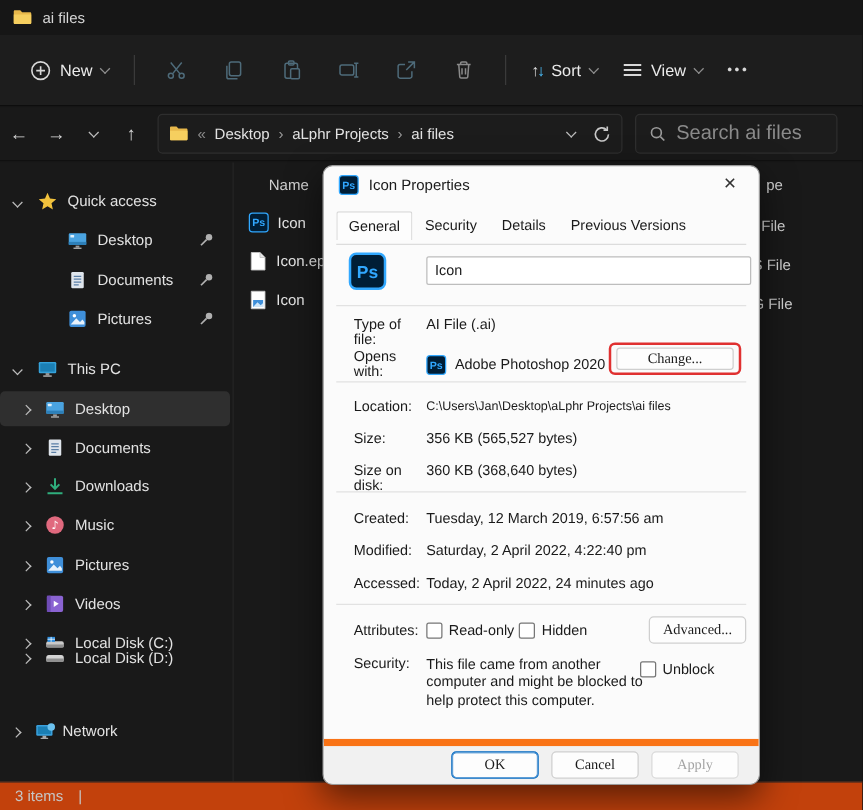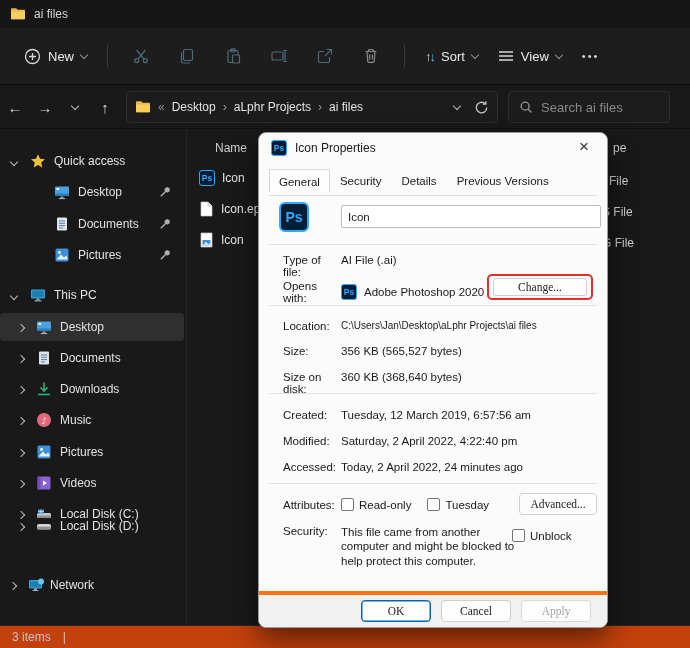--- a/index.html
+++ b/index.html
@@ -37,21 +37,21 @@
     border-bottom:1px solid #101010; display:flex; align-items:center; }
   .navarrow { font-size:15px; color:#d8d8d8; width:30px; text-align:center; }
   .navchev { width:30px; display:flex; justify-content:center; }
   .addrbar { margin-left:6px; width:372px; height:32px; background:#1c1c1c; border:1px solid #2e2e2e;
     border-radius:4px; display:flex; align-items:center; padding:0 8px; gap:7px; font-size:12px; }
   .crumb { color:#e2e2e2; } .csep { color:#9a9a9a; font-size:12px; } .ovf { color:#8a8a8a; }
   .addr-right { margin-left:auto; display:flex; align-items:center; gap:14px; }
   .searchbox { margin-left:10px; width:162px; height:32px; background:#1c1c1c; border:1px solid #2e2e2e;
     border-radius:4px; display:flex; align-items:center; padding:0 10px; gap:8px; }
   .searchbox input { background:transparent; border:none; outline:none; color:#cfcfcf;
-    font-size:13px; width:110px; font-family:"Liberation Sans", sans-serif; }
+    font-size:16px; width:110px; font-family:"Liberation Sans", sans-serif; }
   .searchbox input::placeholder { color:#8a8a8a; }
 
   
   .sidebar { position:absolute; left:0; top:130px; width:186px; height:495px; background:#191919; }
   .srow { position:absolute; left:0; width:184px; height:28px; display:flex; align-items:center;
     font-size:12px; color:#e2e2e2; border-radius:4px;padding-left:16px; }
   .srow.sel { background:#2f2f2f; }
   .schev { position:absolute; } .sicon { position:absolute; width:16px; height:16px; }
   .slabel { position:absolute; }
   .pin { position:absolute; right:12px; top:7px; }
@@ -101,21 +101,21 @@
   .annot { position:absolute; left:228px; top:141px; width:106px; height:26px;
     border:2px solid #e03131; border-radius:5px; display:flex; align-items:center;
     justify-content:center; }
   .annot .wbtn { width:94px; height:18px; border-radius:3px; }
   .cb { width:13px; height:13px; border:1px solid #767676; border-radius:2px; background:#fff;
     flex:none; display:inline-block; }
   .cbrow { display:flex; align-items:center; gap:5px; }
   .advbtn { position:absolute; left:260px; top:360px; width:78px; height:22px; }
   .unblock { position:absolute; left:253px; top:396px; }
   .dfooter { position:absolute; left:0; right:0; bottom:0; height:36px; background:#f1f1f1;
-    border-top:4px solid #f97316; border-radius:0 0 8px 8px; display:flex; align-items:center;
+    border-top:6px solid #f97316; border-radius:0 0 8px 8px; display:flex; align-items:center;
     justify-content:flex-end; gap:10px; padding-right:16px; }
   .dfooter .wbtn { width:70px; height:22px; }
   .wbtn.default { border-color:#0067c0; box-shadow:0 0 0 .5px #0067c0 inset; }
   .wbtn.disabled { color:#a4a4a4; border-color:#dadada; }
   svg { display:block; }
 </style>
 </head>
 <body>
 
 <div class="win">
@@ -534,27 +534,27 @@
     </div>
     <div class="drow" style="top:328px">
       <span class="dlab">Accessed:</span>
       <span class="dval">Today, 2 April 2022, 24 minutes ago</span>
     </div>
 
     <div class="dsep" style="top:350px"></div>
 
     <div class="drow" style="top:365px; align-items:center">
       <span class="dlab">Attributes:</span>
-      <span class="cbrow" style="margin-right:16px">
+      <span class="cbrow" style="margin-right:4px">
         <span class="cb"></span>
         <span>Read-only</span>
       </span>
       <span class="cbrow">
         <span class="cb"></span>
-        <span>Tuesday</span>
+        <span>Hidden</span>
       </span>
     </div>
     <div class="wbtn advbtn">Advanced...</div>
 
     <div class="drow" style="top:392px">
       <span class="dlab">Security:</span>
       <span class="dval" style="width:178px; line-height:1.25">This file came from another computer and might be blocked to help protect this computer.</span>
     </div>
     <div class="cbrow unblock">
       <span class="cb"></span>

